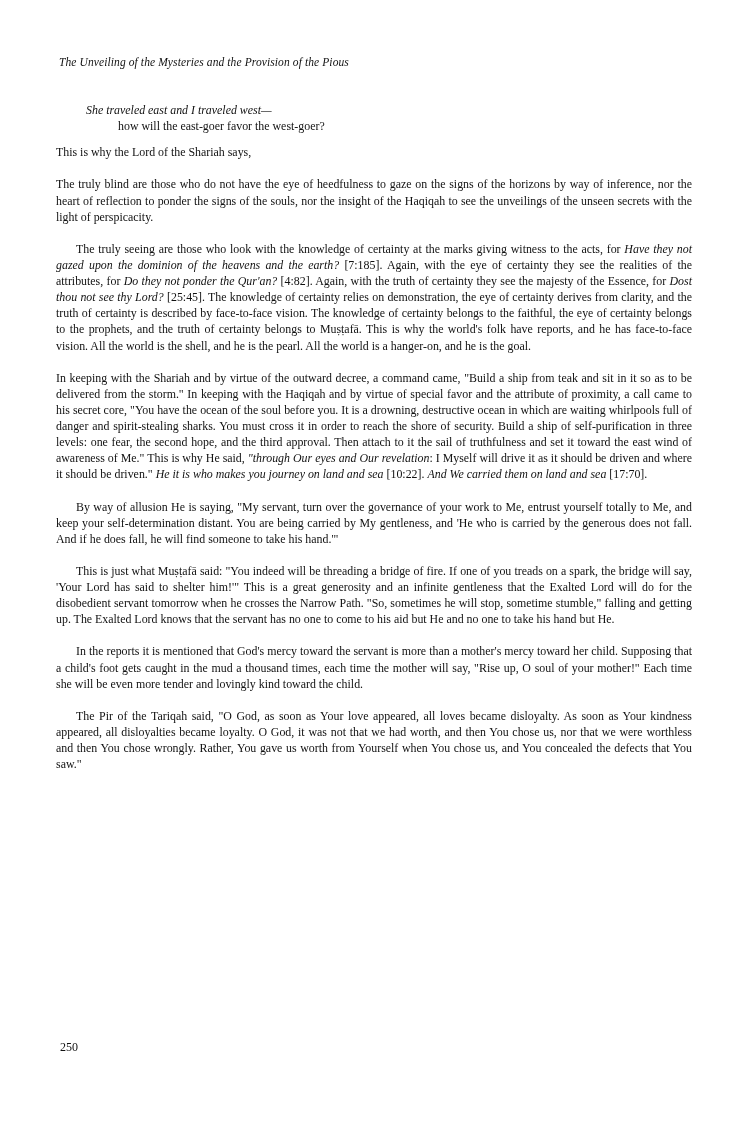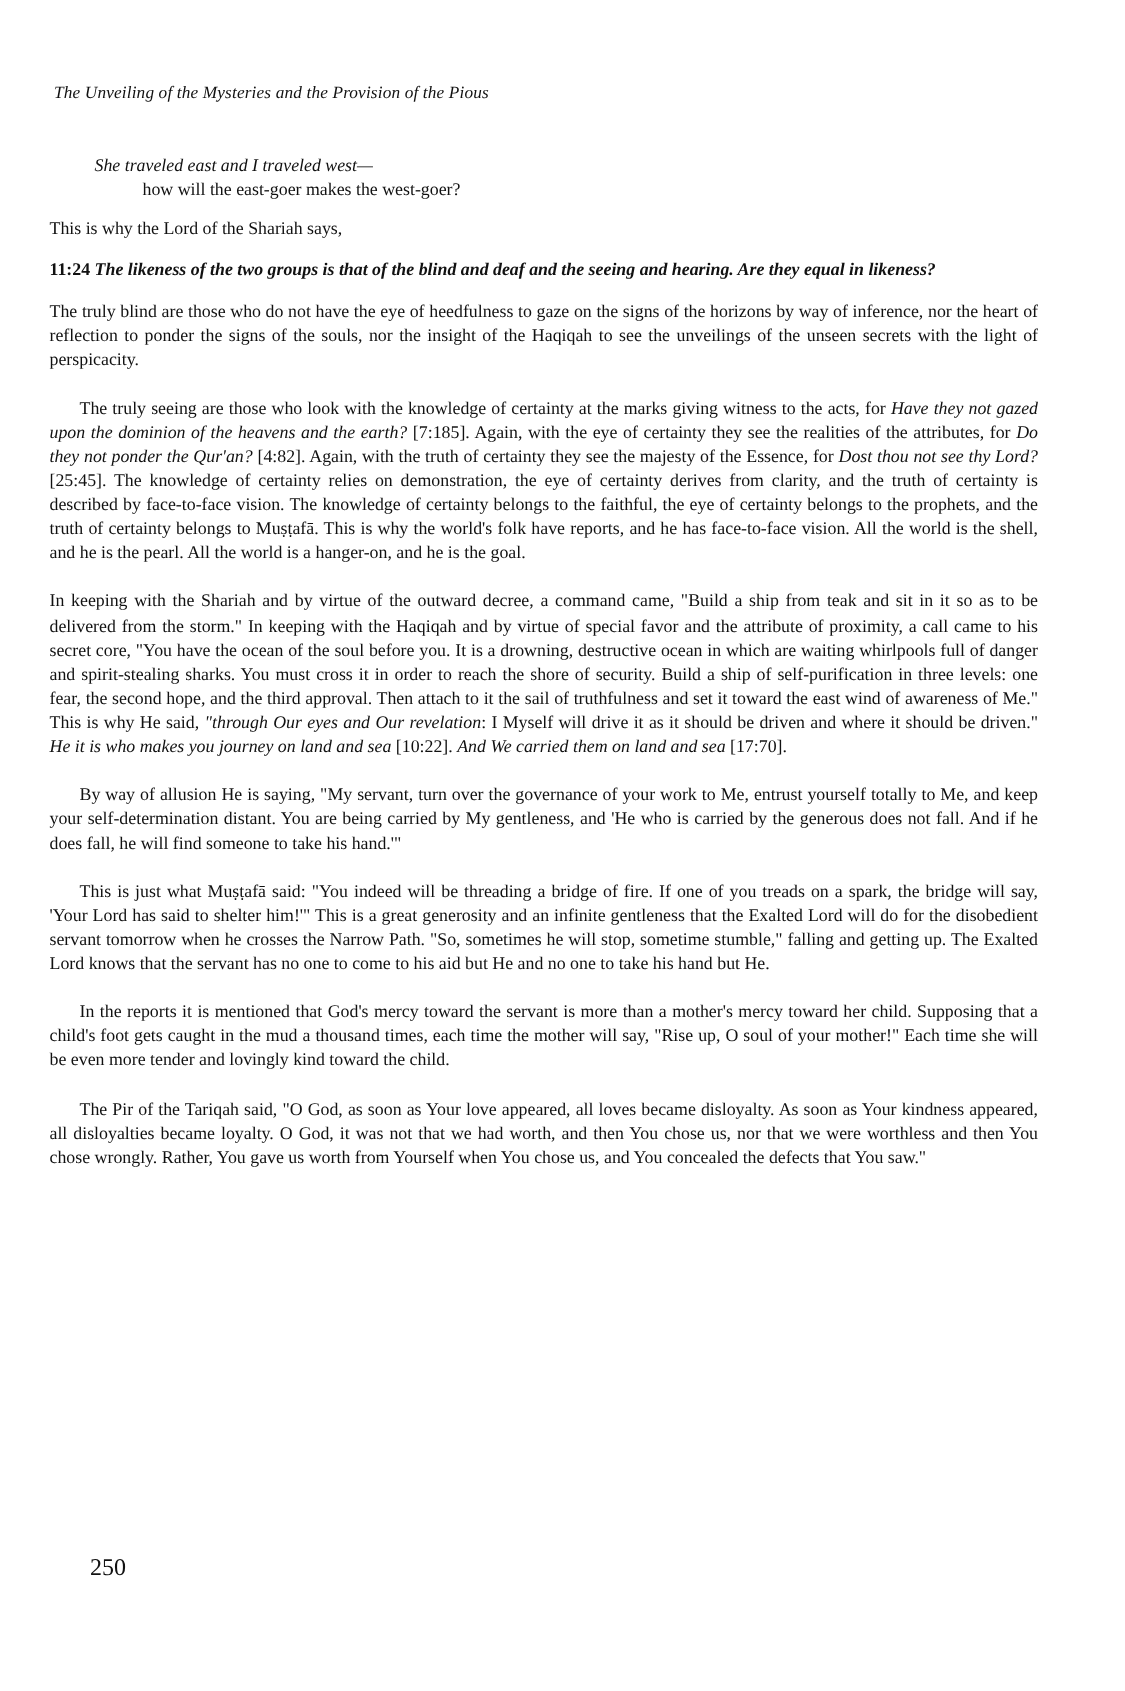--- a/index.html
+++ b/index.html
@@ -13,21 +13,21 @@
     font-family: "Liberation Serif", "DejaVu Serif", serif;
     color: #111111;
     position: relative;
   }
   .page {
     position: absolute;
     left: 0; top: 0;
     width: 750px;
     height: 1127px;
     box-sizing: border-box;
-    padding: 56px 58px 40px 33px;
+    padding: 56px 58px 40px 56px;
   }
   .running-head {
     font-style: italic;
     font-size: 11.5px;
     letter-spacing: 0.1px;
     margin-left: 3px;
     margin-bottom: 34px;
     color: #111;
   }
   .content {
@@ -73,41 +73,40 @@
   .scripture .ref {
     font-style: normal;
   }
   .ital {
     font-style: italic;
   }
   .folio {
     position: absolute;
     left: 60px;
     bottom: 72px;
-    font-size: 16px;
+    font-size: 12px;
     color: #111;
   }
 </style>
 </head>
 <body>
 
 <div class="page">
 
   <div class="running-head">The Unveiling of the Mysteries and the Provision of the Pious</div>
 
   <div class="content">
 
     <div class="verse">
       <p class="line1">She traveled east and I traveled west—</p>
-      <p class="line2">how will the east-goer makes the west-goer?</p>
+      <p class="line2">how will the east-goer favor the west-goer?</p>
     </div>
 
     <p class="para space-after">This is why the Lord of the Shariah says,</p>
 
-    <p class="scripture"><span class="ref">11:24</span> <span>The likeness of the two groups is that of the blind and deaf and the seeing and hearing. Are they equal in likeness?</span></p>
 
     <p class="para">The truly blind are those who do not have the eye of heedfulness to gaze on the signs of the horizons by way of inference, nor the heart of reflection to ponder the signs of the souls, nor the insight of the Haqiqah to see the unveilings of the unseen secrets with the light of perspicacity.</p>
 
     <p class="para indent"><span>The truly seeing are those who look with the knowledge of certainty at the marks giving witness to the acts, for </span><span class="ital">Have they not gazed upon the dominion of the heavens and the earth?</span><span> [7:185].  Again, with the eye of certainty they see the realities of the attributes, for </span><span class="ital">Do they not ponder the Qur'an?</span><span> [4:82].  Again, with the truth of certainty they see the majesty of the Essence, for </span><span class="ital">Dost thou not see thy Lord?</span><span> [25:45].  The knowledge of certainty relies on demonstration, the eye of certainty derives from clarity, and the truth of certainty is described by face-to-face vision.  The knowledge of certainty belongs to the faithful, the eye of certainty belongs to the prophets, and the truth of certainty belongs to Muṣṭafā.  This is why the world's folk have reports, and he has face-to-face vision.  All the world is the shell, and he is the pearl.  All the world is a hanger-on, and he is the goal.</span></p>
 
 
 
     <p class="para"><span>In keeping with the Shariah and by virtue of the outward decree, a command came, "Build a ship from teak and sit in it so as to be delivered from the storm."  In keeping with the Haqiqah and by virtue of special favor and the attribute of proximity, a call came to his secret core, "You have the ocean of the soul before you.  It is a drowning, destructive ocean in which are waiting whirlpools full of danger and spirit-stealing sharks.  You must cross it in order to reach the shore of security.  Build a ship of self-purification in three levels: one fear, the second hope, and the third approval.  Then attach to it the sail of truthfulness and set it toward the east wind of awareness of Me."  This is why He said, </span><span class="ital">"through Our eyes and Our revelation</span><span>:  I Myself will drive it as it should be driven and where it should be driven."  </span><span class="ital">He it is who makes you journey on land and sea</span><span> [10:22].  </span><span class="ital">And We carried them on land and sea</span><span> [17:70].</span></p>
 
     <p class="para indent">By way of allusion He is saying, "My servant, turn over the governance of your work to Me, entrust yourself totally to Me, and keep your self-determination distant.  You are being carried by My gentleness, and 'He who is carried by the generous does not fall.  And if he does fall, he will find someone to take his hand.'"</p>

